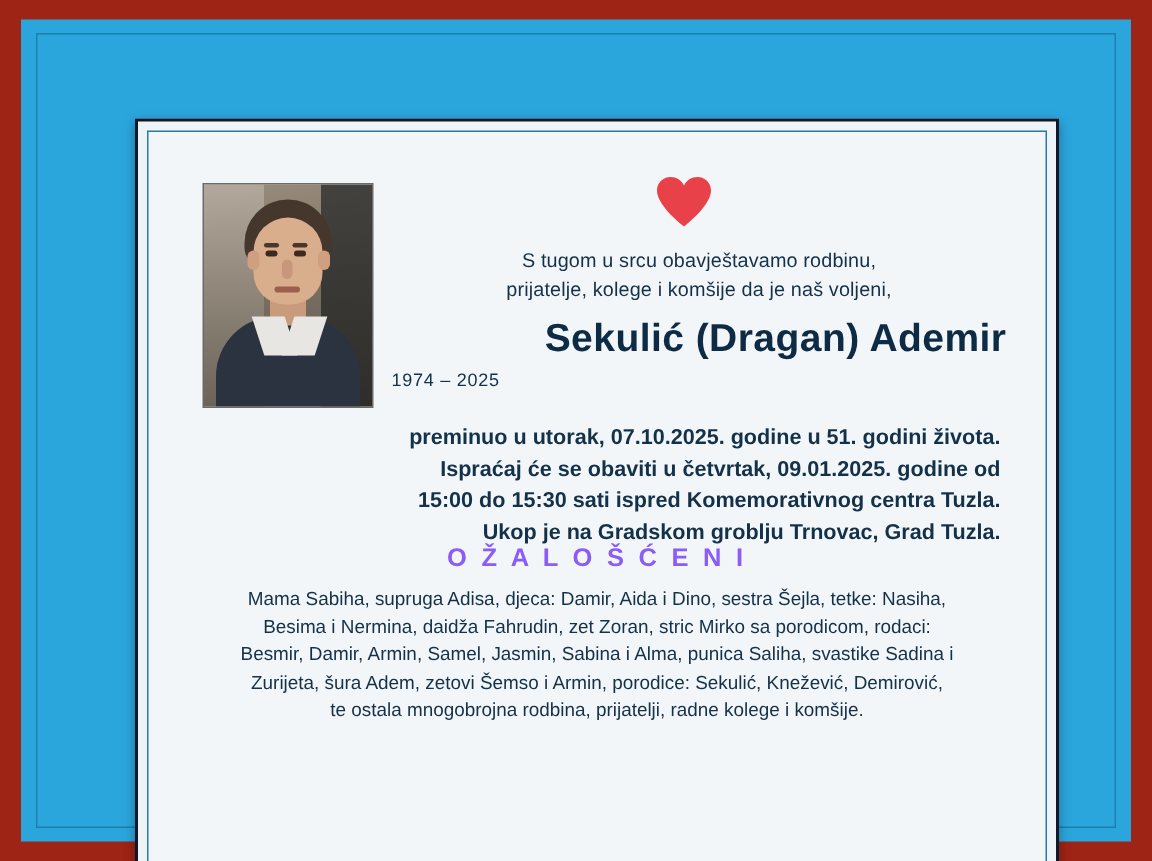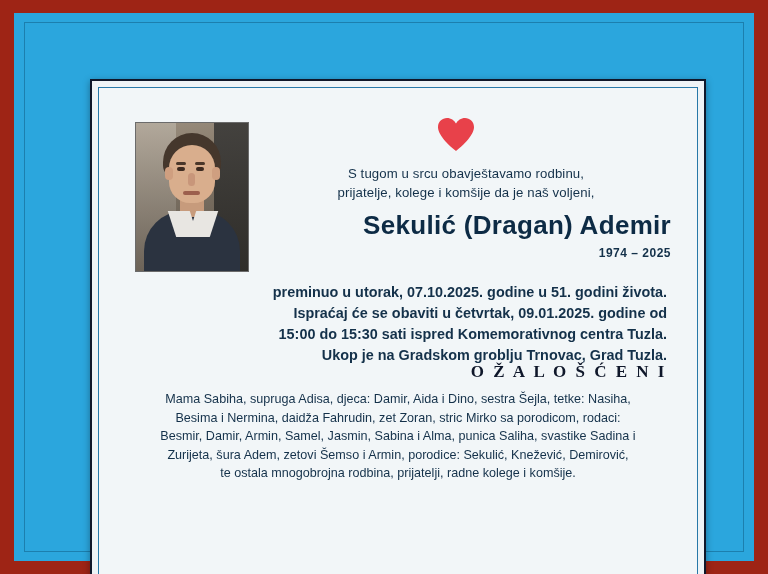--- a/index.html
+++ b/index.html
@@ -216,48 +216,47 @@
     color: #0d2b45;
     font-size: 26px;
     font-weight: bold;
     letter-spacing: .3px;
   }
   .years {
     position: absolute;
     left: 150px;
     right: 14px;
     top: 146px;
-    text-align: right;
+    text-align: left;
     color: #14314a;
     font-size: 12px;
-    font-weight: bold;
+    font-weight: normal;
     letter-spacing: .5px;
   }
   .body-block {
     position: absolute;
     left: 18px;
     right: 18px;
     top: 182px;
     text-align: right;
     color: #14314a;
     font-size: 14.4px;
     line-height: 21px;
     font-weight: bold;
   }
   .section-title {
     position: absolute;
     left: 18px;
     right: 18px;
     top: 262px;
-    text-align: right;
-    color: #0f172a;
+    text-align: center;
+    color: #8b5cf6;
     font-size: 17px;
     font-weight: bold;
     letter-spacing: 2.5px;
-    font-family: Liberation Serif, serif;
   }
   .family {
     position: absolute;
     left: 14px;
     right: 14px;
     top: 290px;
     text-align: center;
     color: #14314a;
     font-size: 12.6px;
     line-height: 18.6px;

